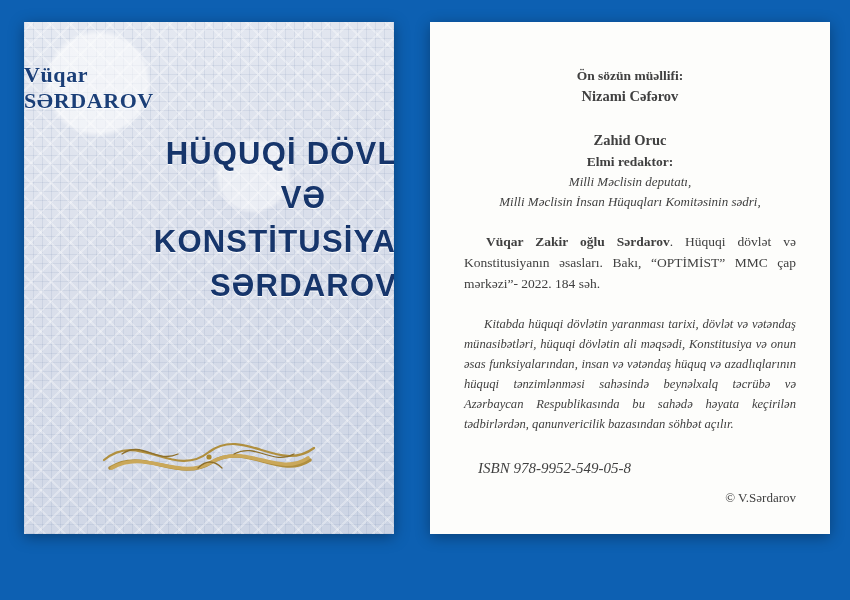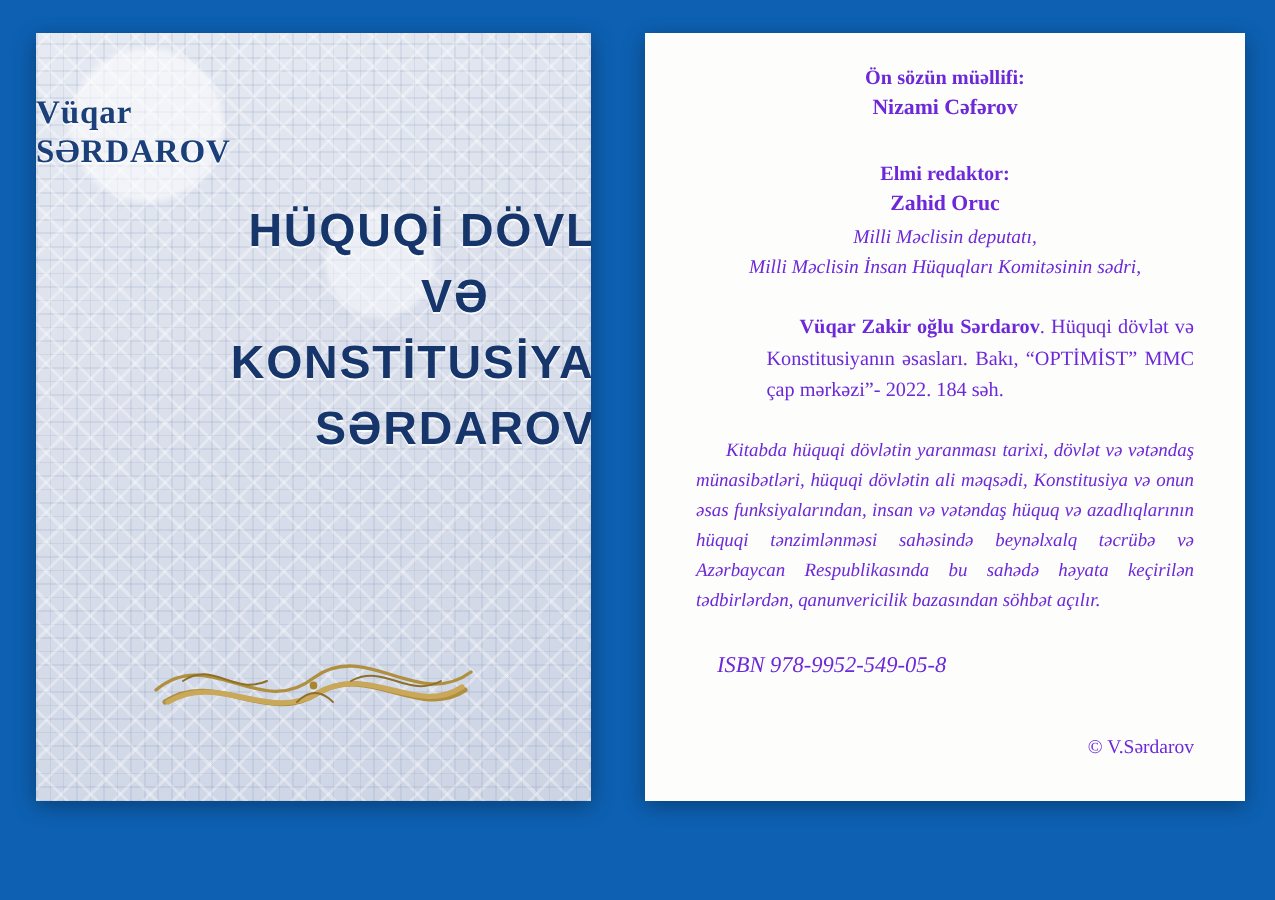--- a/index.html
+++ b/index.html
@@ -80,23 +80,23 @@
 
   
   .page {
     position: absolute;
     left: 430px;
     top: 22px;
     width: 400px;
     height: 512px;
     background: #fdfdfb;
     box-shadow: 0 3px 14px rgba(0,0,0,0.33);
-    padding: 20px 34px 0 34px;
+    padding: 44px 34px 0 34px;
     box-sizing: border-box;
-    color: #6d28d9;
+    color: #404040;
   }
   .centered {
     text-align: center;
   }
   .lbl {
     font-weight: bold;
     font-size: 13.5px;
     line-height: 1.5;
   }
   .name {
@@ -110,21 +110,20 @@
     line-height: 1.55;
   }
   .gap-lg { height: 22px; }
 
   .biblio {
     margin-top: 20px;
     font-size: 13.5px;
     line-height: 1.55;
     text-align: justify;
     text-indent: 22px;
-    margin-left: 47px;
   }
   .biblio b { font-weight: bold; }
 
   .annotation {
     margin-top: 20px;
     font-style: italic;
     font-size: 12.6px;
     line-height: 1.58;
     text-align: justify;
     text-indent: 20px;
@@ -175,22 +174,22 @@
     </svg>
   </div>
 
   <div class="page">
 
     <div class="centered lbl">Ön sözün müəllifi:</div>
     <div class="centered name">Nizami Cəfərov</div>
 
     <div class="gap-lg"></div>
 
+    <div class="centered name">Zahid Oruc</div>
     <div class="centered lbl">Elmi redaktor:</div>
-    <div class="centered name">Zahid Oruc</div>
     <div class="centered ital">
       <div>Milli Məclisin deputatı,</div>
       <div>Milli Məclisin İnsan Hüquqları Komitəsinin sədri,</div>
     </div>
 
     <div class="biblio">
       <b>Vüqar Zakir oğlu Sərdarov</b><span>. Hüquqi dövlət və Konstitusiyanın əsasları.  Bakı, “OPTİMİST” MMC çap mərkəzi”- 2022. 184 səh.</span>
     </div>
 
     <div class="annotation">Kitabda hüquqi dövlətin yaranması tarixi, dövlət və vətəndaş münasibətləri, hüquqi dövlətin ali məqsədi, Konstitusiya və onun əsas funksiyalarından, insan və vətəndaş hüquq və azadlıqlarının hüquqi tənzimlənməsi sahəsində beynəlxalq təcrübə və Azərbaycan Respublikasında bu sahədə həyata keçirilən tədbirlərdən, qanunvericilik bazasından söhbət açılır.</div>

